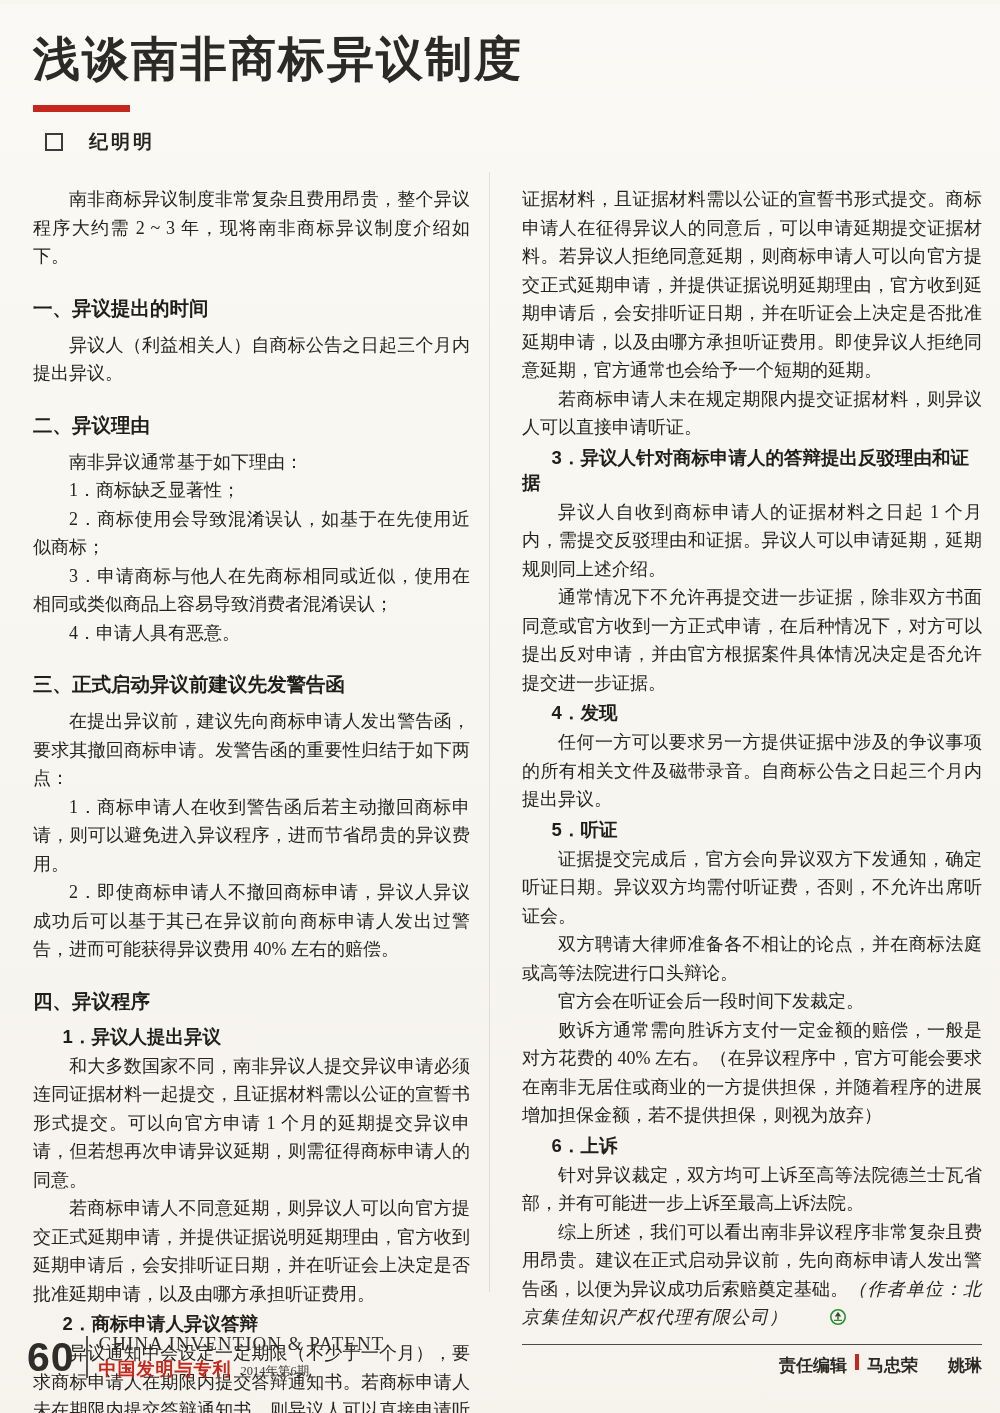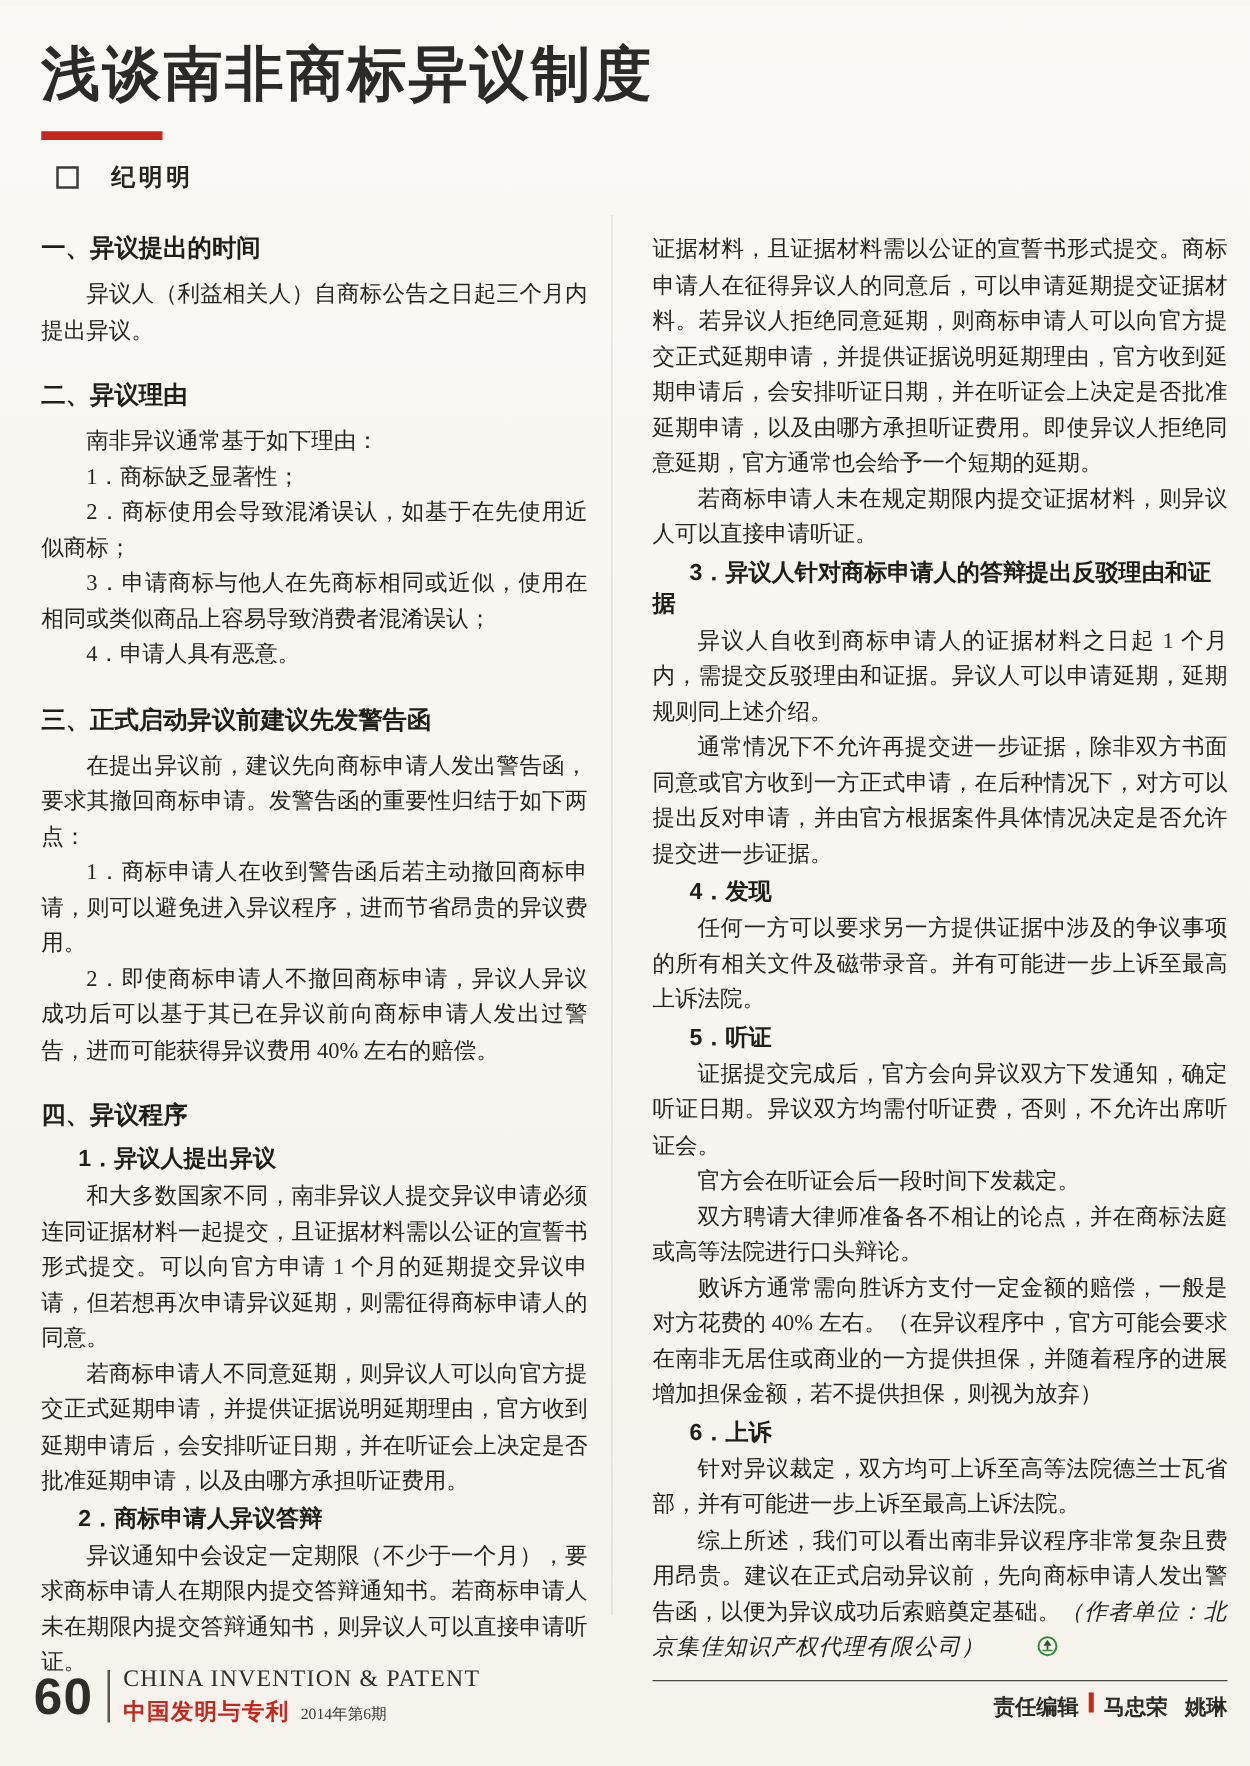--- a/index.html
+++ b/index.html
@@ -44,21 +44,21 @@
     font-size:18.5px;font-weight:bold;margin:3px 0;text-indent:1.6em;color:#1f1e1a;
   }
   .affil{font-style:italic;letter-spacing:1px;}
   .seal{display:inline-block;vertical-align:-3px;margin-left:5px;line-height:0;}
   .editor-rule{border:none;border-top:1.5px solid #4c4a45;margin:12px 0 0 0;}
   .editor-row{
     margin-top:9px;display:flex;justify-content:flex-end;align-items:flex-start;gap:8px;
     font-family:"Liberation Sans","DejaVu Sans",sans-serif;
     font-size:17px;font-weight:bold;color:#2b2a26;
   }
-  .editor-names{display:flex;gap:14px;}
+  .editor-names{display:flex;gap:30px;}
   .red-tick{width:4px;height:16px;}
   .footer{position:absolute;left:27px;bottom:36px;display:flex;align-items:center;gap:11px;}
   .page-num{
     font-family:"Liberation Sans","DejaVu Sans",sans-serif;
     font-size:41px;font-weight:bold;line-height:1;color:#2e2d29;letter-spacing:1px;
   }
   .footer-divider{width:2px;height:42px;background:#57544e;}
   .journal-block{display:flex;flex-direction:column;justify-content:center;}
   .journal-en{
     font-family:"Liberation Serif","DejaVu Serif",serif;
@@ -82,20 +82,21 @@
     <div class="author-row">
       <span class="author-square"></span>
       <span class="author-name">纪明明</span>
     </div>
   </div>
 
   <div class="col-divider"></div>
 
   <div class="columns">
     <div class="col col-left" id="col-left">
+        <p class="para">南非商标异议制度非常复杂且费用昂贵，整个异议程序大约需 2 ~ 3 年，现将南非商标异议制度介绍如下。</p>
         <h2 class="sec-h">一、异议提出的时间</h2>
         <p class="para">异议人（利益相关人）自商标公告之日起三个月内提出异议。</p>
         <h2 class="sec-h">二、异议理由</h2>
         <p class="para">南非异议通常基于如下理由：</p>
         <p class="para">1．商标缺乏显著性；</p>
         <p class="para">2．商标使用会导致混淆误认，如基于在先使用近似商标；</p>
         <p class="para">3．申请商标与他人在先商标相同或近似，使用在相同或类似商品上容易导致消费者混淆误认；</p>
         <p class="para">4．申请人具有恶意。</p>
         <h2 class="sec-h">三、正式启动异议前建议先发警告函</h2>
         <p class="para">在提出异议前，建议先向商标申请人发出警告函，要求其撤回商标申请。发警告函的重要性归结于如下两点：</p>
@@ -109,25 +110,25 @@
         <p class="para">异议通知中会设定一定期限（不少于一个月），要求商标申请人在期限内提交答辩通知书。若商标申请人未在期限内提交答辩通知书，则异议人可以直接申请听证。</p>
       </div>
     <div class="col col-right">
       <div id="col-right">
           <p class="para no-indent">证据材料，且证据材料需以公证的宣誓书形式提交。商标申请人在征得异议人的同意后，可以申请延期提交证据材料。若异议人拒绝同意延期，则商标申请人可以向官方提交正式延期申请，并提供证据说明延期理由，官方收到延期申请后，会安排听证日期，并在听证会上决定是否批准延期申请，以及由哪方承担听证费用。即使异议人拒绝同意延期，官方通常也会给予一个短期的延期。</p>
           <p class="para">若商标申请人未在规定期限内提交证据材料，则异议人可以直接申请听证。</p>
           <h3 class="sub-h">3．异议人针对商标申请人的答辩提出反驳理由和证据</h3>
           <p class="para">异议人自收到商标申请人的证据材料之日起 1 个月内，需提交反驳理由和证据。异议人可以申请延期，延期规则同上述介绍。</p>
           <p class="para">通常情况下不允许再提交进一步证据，除非双方书面同意或官方收到一方正式申请，在后种情况下，对方可以提出反对申请，并由官方根据案件具体情况决定是否允许提交进一步证据。</p>
           <h3 class="sub-h">4．发现</h3>
-          <p class="para">任何一方可以要求另一方提供证据中涉及的争议事项的所有相关文件及磁带录音。并有可能进一步上诉至最高上诉法院。</p>
+          <p class="para">任何一方可以要求另一方提供证据中涉及的争议事项的所有相关文件及磁带录音。自商标公告之日起三个月内提出异议。</p>
           <h3 class="sub-h">5．听证</h3>
           <p class="para">证据提交完成后，官方会向异议双方下发通知，确定听证日期。异议双方均需付听证费，否则，不允许出席听证会。</p>
+          <p class="para">双方聘请大律师准备各不相让的论点，并在商标法庭或高等法院进行口头辩论。</p>
           <p class="para">官方会在听证会后一段时间下发裁定。</p>
-          <p class="para">双方聘请大律师准备各不相让的论点，并在商标法庭或高等法院进行口头辩论。</p>
           <p class="para">败诉方通常需向胜诉方支付一定金额的赔偿，一般是对方花费的 40% 左右。（在异议程序中，官方可能会要求在南非无居住或商业的一方提供担保，并随着程序的进展增加担保金额，若不提供担保，则视为放弃）</p>
           <h3 class="sub-h">6．上诉</h3>
           <p class="para">针对异议裁定，双方均可上诉至高等法院德兰士瓦省部，并有可能进一步上诉至最高上诉法院。</p>
           <p class="para"><span>综上所述，我们可以看出南非异议程序非常复杂且费用昂贵。建议在正式启动异议前，先向商标申请人发出警告函，以便为异议成功后索赔奠定基础。</span><span class="affil">（作者单位：北京集佳知识产权代理有限公司）</span><span class="seal"><svg width="18" height="18" viewBox="0 0 18 18">
                 <circle cx="9" cy="9" r="7.2" fill="none" stroke="#2e8b3a" stroke-width="1.6"></circle>
                 <path d="M9 3.8 L12.2 8.6 H5.8 Z" fill="#2f4f2f"></path>
                 <rect x="8.3" y="8.6" width="1.4" height="3.2" fill="#2f4f2f"></rect>
                 <line x1="5" y1="12.4" x2="13" y2="12.4" stroke="#2e8b3a" stroke-width="1.2"></line>
               </svg></span></p>
         </div>

